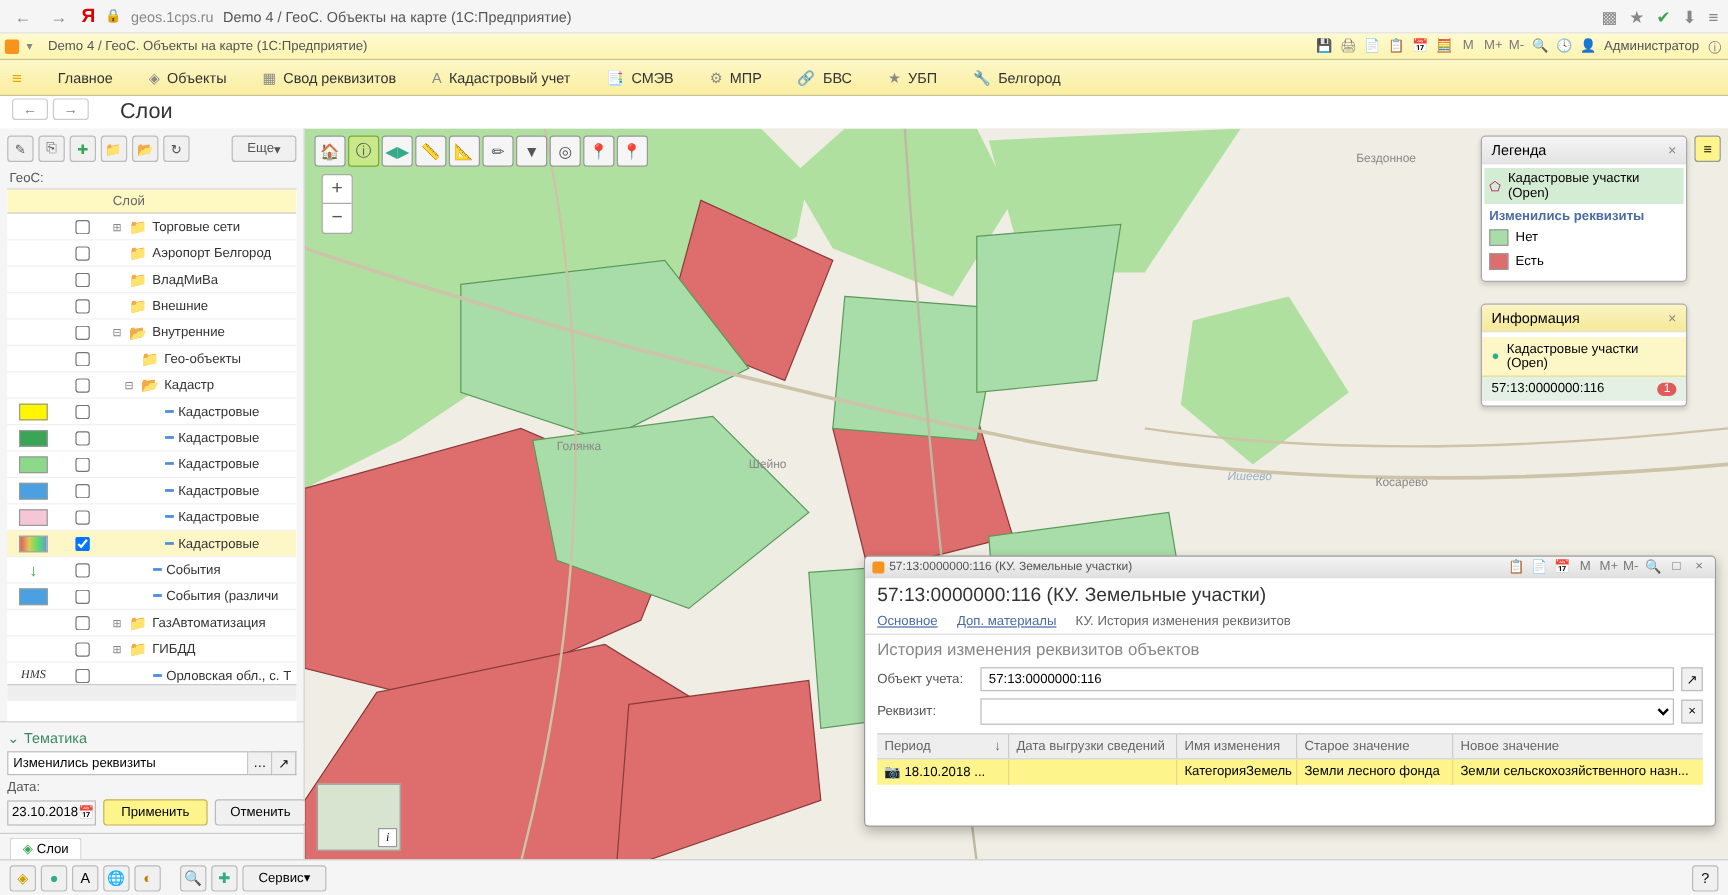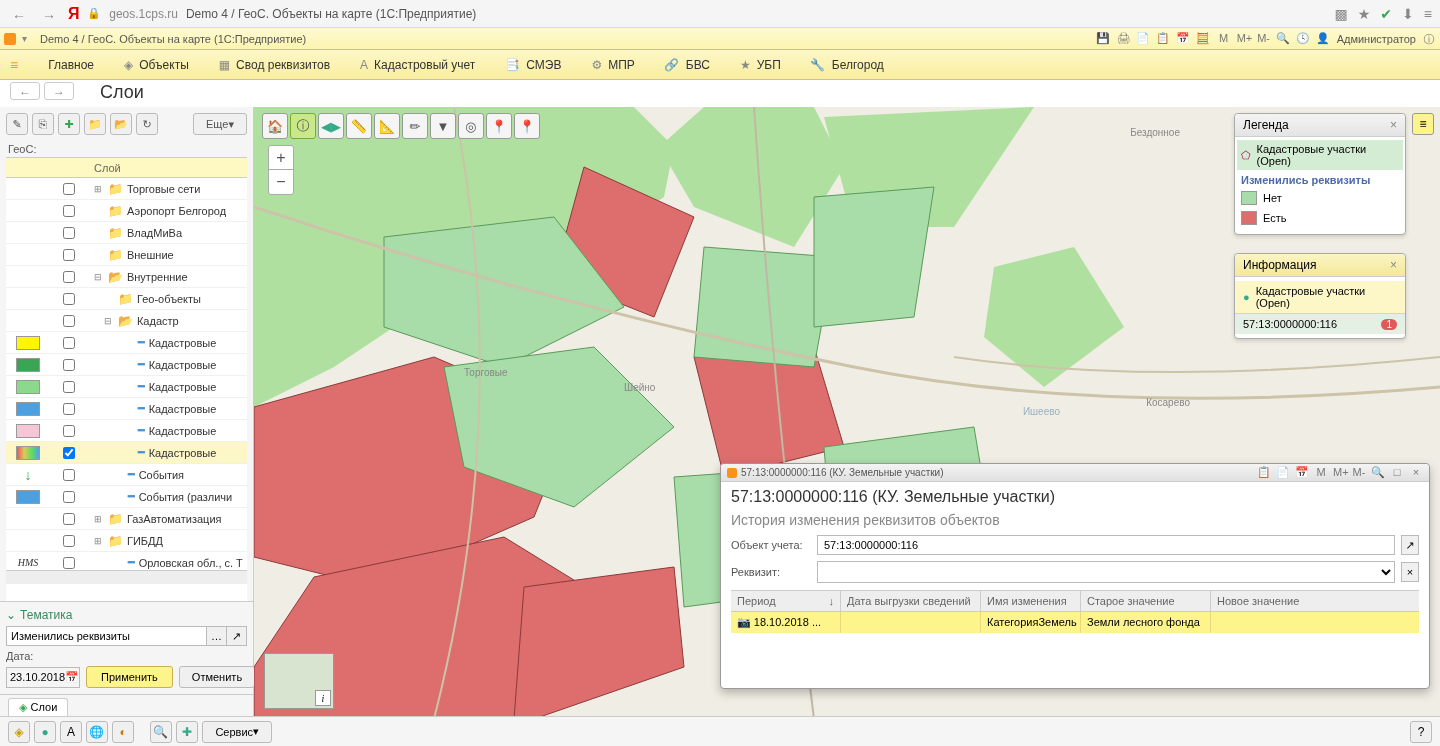--- a/index.html
+++ b/index.html
@@ -500,22 +500,22 @@
 
       <path d="M0,100 Q300,200 600,260 Q850,310 1186,280" stroke="#ccc3a8" stroke-width="3" fill="none"></path>
       <path d="M200,0 Q260,300 180,612" stroke="#ccc3a8" stroke-width="2" fill="none"></path>
       <path d="M500,0 Q520,300 560,612" stroke="#c0b8a0" stroke-width="2" fill="none"></path>
       <path d="M700,250 Q900,280 1186,250" stroke="#ccc3a8" stroke-width="2" fill="none"></path>
     </svg>
 
     <div class="map-label" style="top:20px;right:260px">Бездонное</div>
     <div class="map-label" style="top:275px;left:370px">Шейно</div>
     <div class="map-label" style="top:290px;right:250px">Косарево</div>
-    <div class="map-label" style="top:260px;left:210px">Торговые</div>
-    <div class="map-label" style="top:299px;right:380px;color:#9ab0c4">Ишеево</div>
+    <div class="map-label" style="top:260px;left:210px">Голянка</div>
+    <div class="map-label" style="top:285px;right:380px;font-style:italic;color:#9ab0c4">Ишеево</div>
 
     <div class="map-toolbar">
       <div class="mtbtn" style="color:#c96">🏠</div>
       <div class="mtbtn active">ⓘ</div>
       <div class="mtbtn" style="color:#3a8">◀▶</div>
       <div class="mtbtn">📏</div>
       <div class="mtbtn">📐</div>
       <div class="mtbtn">✏</div>
       <div class="mtbtn">▼</div>
       <div class="mtbtn">◎</div>
@@ -580,20 +580,25 @@
           <span class="ico-sq">📅</span>
           <span class="ico-sq">M</span>
           <span class="ico-sq">M+</span>
           <span class="ico-sq">M-</span>
           <span class="ico-sq">🔍</span>
           <span class="ico-sq">□</span>
           <span class="ico-sq">×</span>
         </div>
       </div>
       <div class="dw-title">57:13:0000000:116 (КУ. Земельные участки)</div>
+      <div class="dw-tabs">
+        <span class="tab link">Основное</span>
+        <span class="tab link">Доп. материалы</span>
+        <span class="tab active">КУ. История изменения реквизитов</span>
+      </div>
       <div class="dw-subtitle">История изменения реквизитов объектов</div>
       <div class="dw-form-row">
         <label>Объект учета:</label>
         <input class="inp" value="57:13:0000000:116" style="">
         <div class="clr-btn">↗</div>
       </div>
       <div class="dw-form-row">
         <label>Реквизит:</label>
         <select class="inp"><option></option></select>
         <div class="clr-btn">×</div>
@@ -606,20 +611,21 @@
         <div class="dw-th" style="width:140px">Дата выгрузки сведений</div>
         <div class="dw-th" style="width:100px">Имя изменения</div>
         <div class="dw-th" style="width:130px">Старое значение</div>
         <div class="dw-th" style="flex:1;border-right:none">Новое значение</div>
       </div>
       <div class="dw-table-row">
         <div class="dw-td" style="width:110px"><span>📷</span> <span>18.10.2018 ...</span></div>
         <div class="dw-td" style="width:140px"></div>
         <div class="dw-td" style="width:100px">КатегорияЗемель</div>
         <div class="dw-td" style="width:130px">Земли лесного фонда</div>
+        <div class="dw-td" style="flex:1;border-right:none">Земли сельскохозяйственного назн...</div>
       </div>
     </div>
   </div>
 </div>
 
 <div class="bottom-bar">
   <div class="bbtn" style="color:#c9a000">◈</div>
   <div class="bbtn" style="color:#3a8">●</div>
   <div class="bbtn">A</div>
   <div class="bbtn" style="color:#3a8">🌐</div>

